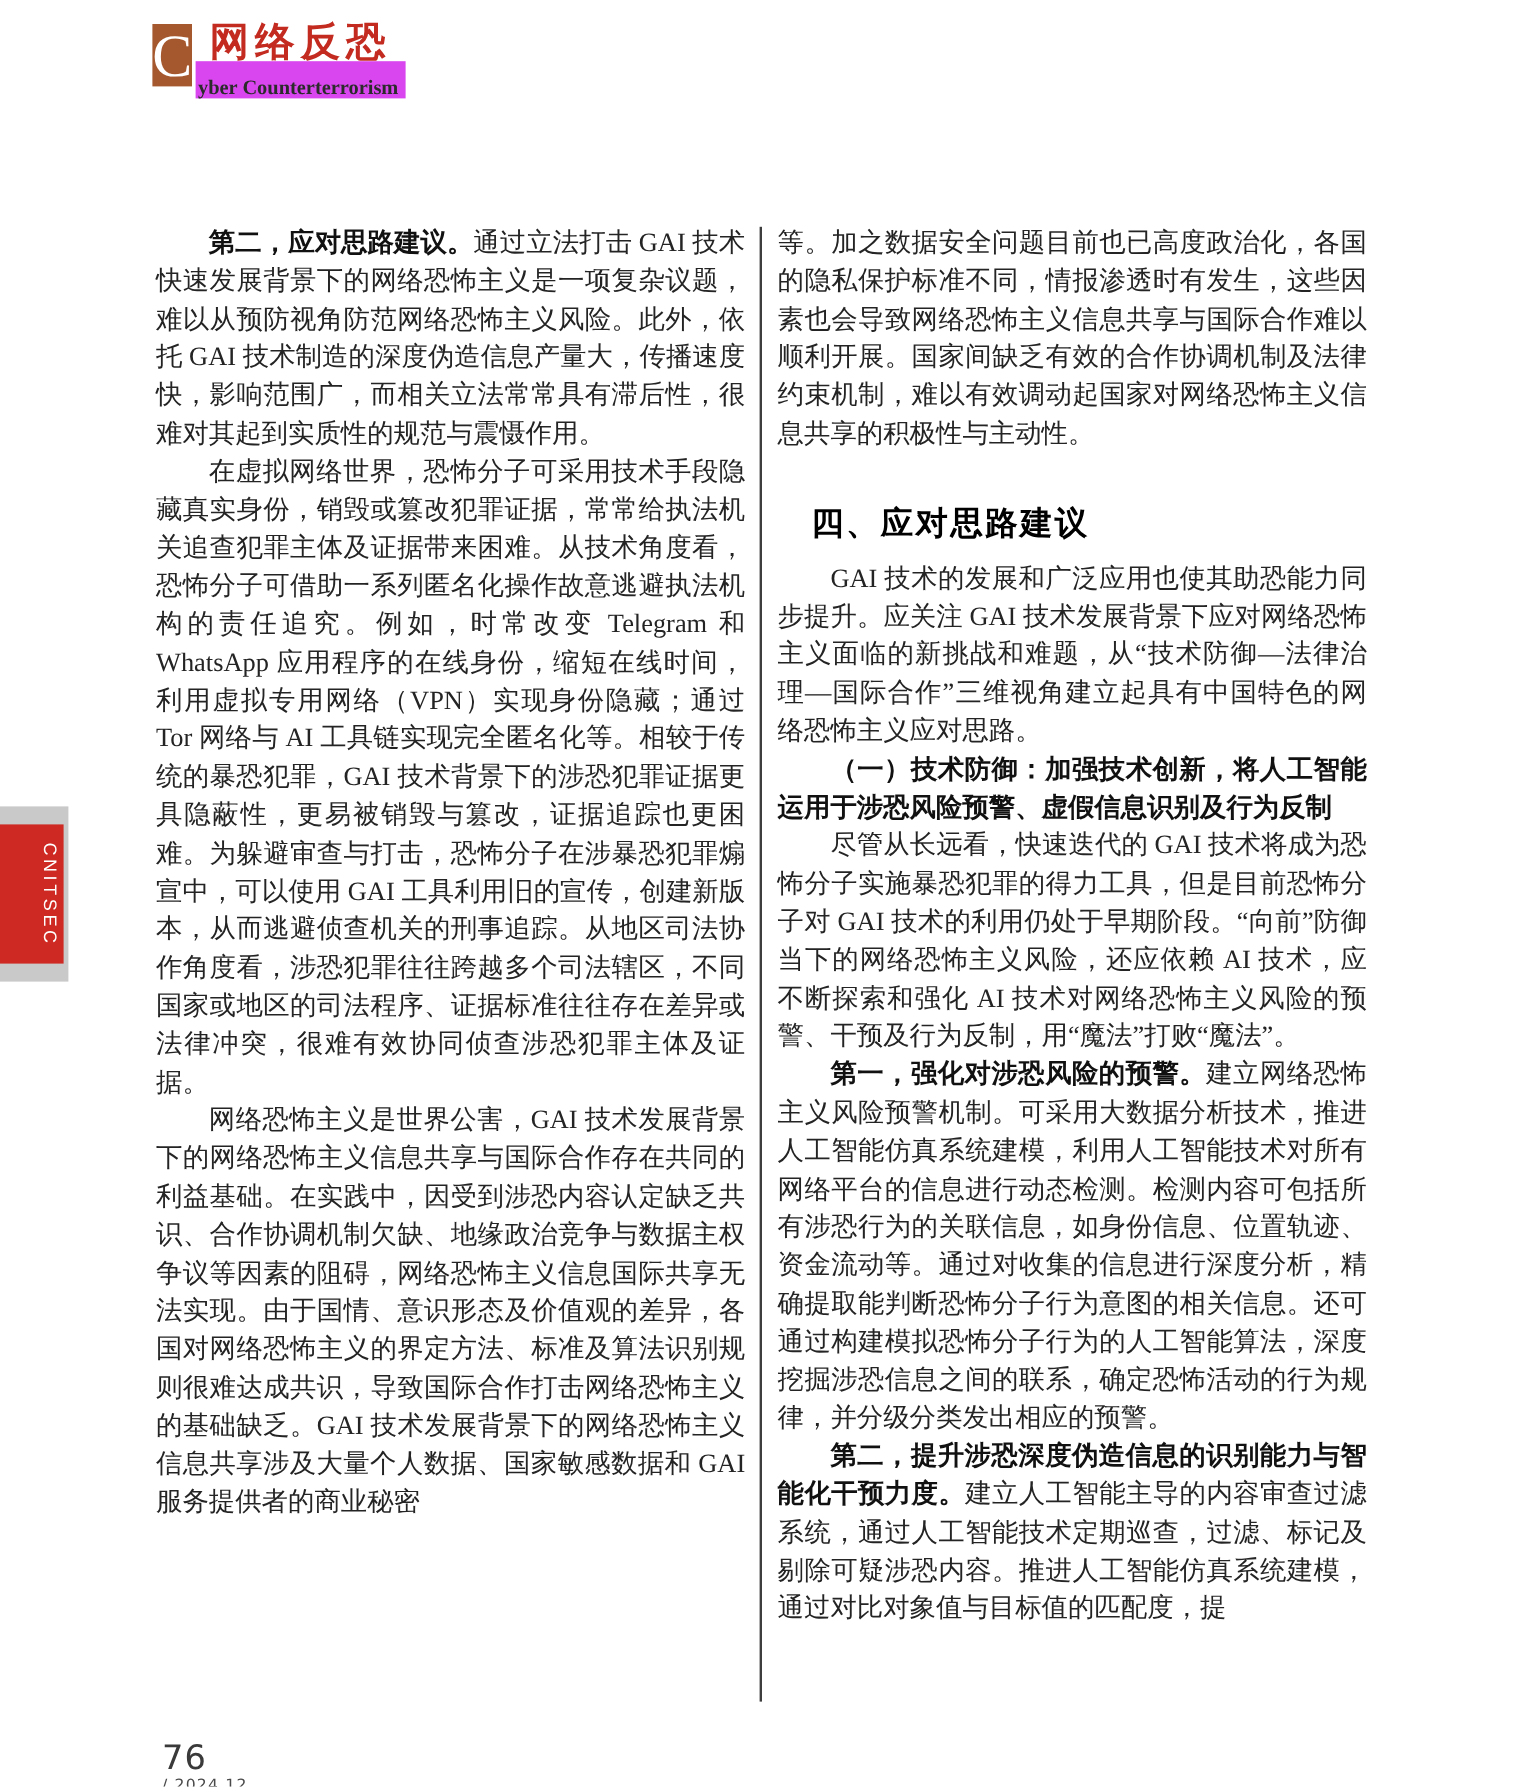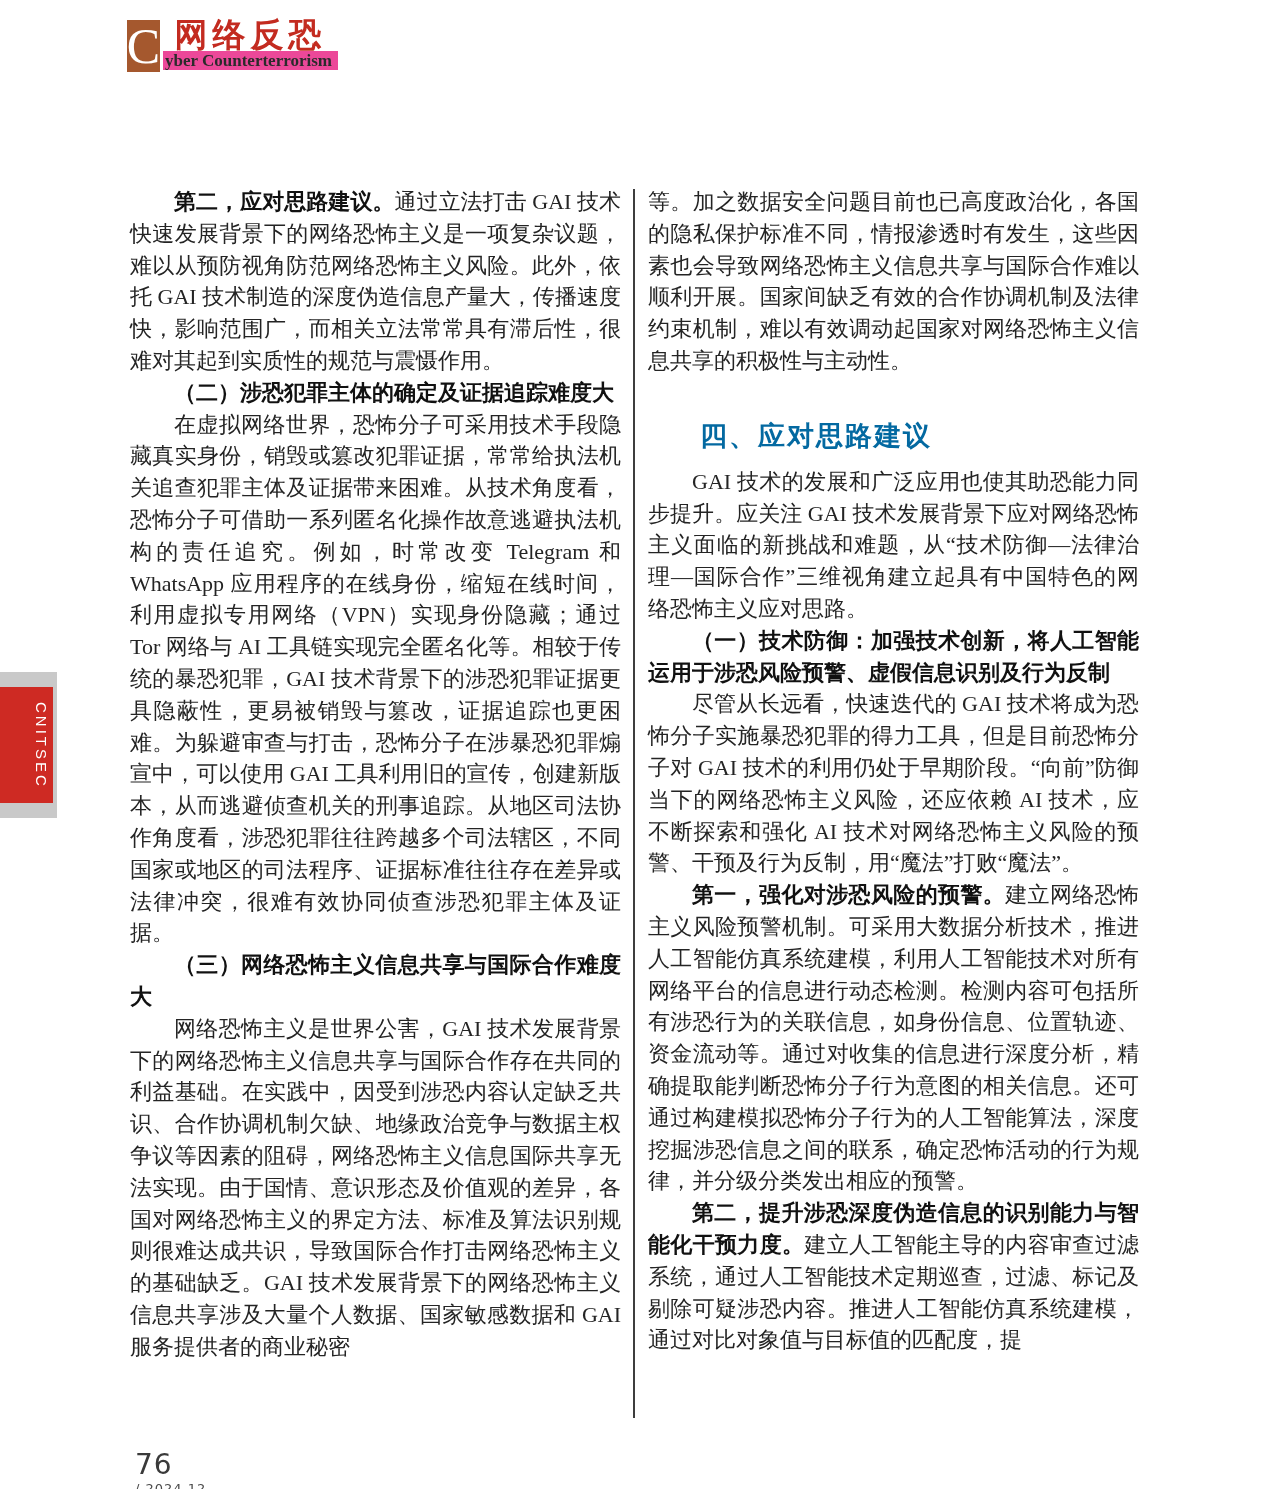--- a/index.html
+++ b/index.html
@@ -14,23 +14,23 @@
     width:33px;height:52px;background:#a5582e;color:#ffffff;
     display:flex;align-items:center;justify-content:center;
     font-family:"Liberation Serif","DejaVu Serif",serif;font-size:50px;line-height:1;
   }
   .logo-text{margin-left:3px;text-align:center;}
   .logo-title{
     font-family:"Liberation Sans","DejaVu Sans",sans-serif;font-weight:bold;
     color:#c32b20;font-size:33px;line-height:30px;letter-spacing:5px;white-space:nowrap;
   }
   .logo-subtitle{
-    margin-top:1px;background:#ec4899;color:#2b2b2b;display:inline-block;
+    margin-top:1px;background:#d946ef;color:#2b2b2b;display:inline-block;
     font-family:"Liberation Serif","DejaVu Serif",serif;font-weight:bold;
-    font-size:17px;line-height:19px;padding:0 6px 0 2px;white-space:nowrap;
+    font-size:17px;line-height:19px;padding:12px 6px 0 2px;white-space:nowrap;
   }
 
   
   .side-gray{position:absolute;left:0;top:672px;width:57px;height:146px;background:#c9c9c9;}
   .side-red{
     position:absolute;left:0;top:687px;width:53px;height:116px;background:#ce2a23;
     display:flex;align-items:center;justify-content:flex-end;
   }
   .side-label{
     writing-mode:vertical-rl;color:#ffffff;
@@ -53,21 +53,21 @@
   .lead{
     font-weight:bold;color:#111111;
     font-family:"Liberation Sans","DejaVu Sans",sans-serif;
   }
   .sub-heading{
     margin:0;font-size:22px;line-height:31.8px;font-weight:bold;color:#111111;
     text-indent:2em;text-align:justify;
     font-family:"Liberation Sans","DejaVu Sans",sans-serif;
   }
   .section-title{
-    margin:44px 0 15px 52px;font-size:27px;line-height:30px;font-weight:bold;color:#0369a1;
+    margin:44px 0 15px 28px;font-size:27px;line-height:30px;font-weight:bold;color:#000000;
     font-family:"Liberation Sans","DejaVu Sans",sans-serif;letter-spacing:2px;
   }
 
   
   .footer{position:absolute;left:127px;top:1448px;display:flex;align-items:baseline;flex-direction:column;}
   .page-num{
     font-family:"DejaVu Sans","Liberation Sans",sans-serif;
     font-size:28px;color:#3a3a3a;letter-spacing:1px;
   }
   .issue{
@@ -94,23 +94,21 @@
   <div class="side-red">
     <span class="side-label">CNITSEC</span>
   </div>
 
   <div class="divider"></div>
 
   <div class="col col-left">
     <p class="para">
       <span class="lead">第二，应对思路建议。</span><span>通过立法打击 GAI 技术快速发展背景下的网络恐怖主义是一项复杂议题，难以从预防视角防范网络恐怖主义风险。此外，依托 GAI 技术制造的深度伪造信息产量大，传播速度快，影响范围广，而相关立法常常具有滞后性，很难对其起到实质性的规范与震慑作用。</span>
     </p>
-    <h3 class="sub-heading">（二）涉恐犯罪主体的确定及证据追踪难度大</h3>
     <p class="para">在虚拟网络世界，恐怖分子可采用技术手段隐藏真实身份，销毁或篡改犯罪证据，常常给执法机关追查犯罪主体及证据带来困难。从技术角度看，恐怖分子可借助一系列匿名化操作故意逃避执法机构的责任追究。例如，时常改变 Telegram 和 WhatsApp 应用程序的在线身份，缩短在线时间，利用虚拟专用网络（VPN）实现身份隐藏；通过 Tor 网络与 AI 工具链实现完全匿名化等。相较于传统的暴恐犯罪，GAI 技术背景下的涉恐犯罪证据更具隐蔽性，更易被销毁与篡改，证据追踪也更困难。为躲避审查与打击，恐怖分子在涉暴恐犯罪煽宣中，可以使用 GAI 工具利用旧的宣传，创建新版本，从而逃避侦查机关的刑事追踪。从地区司法协作角度看，涉恐犯罪往往跨越多个司法辖区，不同国家或地区的司法程序、证据标准往往存在差异或法律冲突，很难有效协同侦查涉恐犯罪主体及证据。</p>
-    <h3 class="sub-heading">（三）网络恐怖主义信息共享与国际合作难度大</h3>
     <p class="para">网络恐怖主义是世界公害，GAI 技术发展背景下的网络恐怖主义信息共享与国际合作存在共同的利益基础。在实践中，因受到涉恐内容认定缺乏共识、合作协调机制欠缺、地缘政治竞争与数据主权争议等因素的阻碍，网络恐怖主义信息国际共享无法实现。由于国情、意识形态及价值观的差异，各国对网络恐怖主义的界定方法、标准及算法识别规则很难达成共识，导致国际合作打击网络恐怖主义的基础缺乏。GAI 技术发展背景下的网络恐怖主义信息共享涉及大量个人数据、国家敏感数据和 GAI 服务提供者的商业秘密</p>
   </div>
 
   <div class="col col-right">
     <p class="para no-indent">等。加之数据安全问题目前也已高度政治化，各国的隐私保护标准不同，情报渗透时有发生，这些因素也会导致网络恐怖主义信息共享与国际合作难以顺利开展。国家间缺乏有效的合作协调机制及法律约束机制，难以有效调动起国家对网络恐怖主义信息共享的积极性与主动性。</p>
     <h2 class="section-title">四、应对思路建议</h2>
     <p class="para">GAI 技术的发展和广泛应用也使其助恐能力同步提升。应关注 GAI 技术发展背景下应对网络恐怖主义面临的新挑战和难题，从“技术防御—法律治理—国际合作”三维视角建立起具有中国特色的网络恐怖主义应对思路。</p>
     <h3 class="sub-heading">（一）技术防御：加强技术创新，将人工智能运用于涉恐风险预警、虚假信息识别及行为反制</h3>
     <p class="para">尽管从长远看，快速迭代的 GAI 技术将成为恐怖分子实施暴恐犯罪的得力工具，但是目前恐怖分子对 GAI 技术的利用仍处于早期阶段。“向前”防御当下的网络恐怖主义风险，还应依赖 AI 技术，应不断探索和强化 AI 技术对网络恐怖主义风险的预警、干预及行为反制，用“魔法”打败“魔法”。</p>
     <p class="para">

